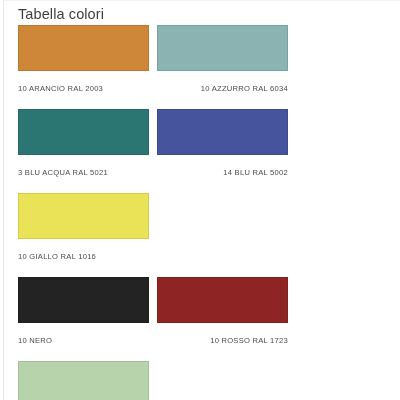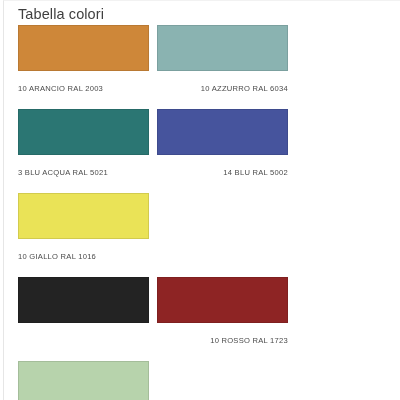--- a/index.html
+++ b/index.html
@@ -124,20 +124,21 @@
     <div class="row">
       <div class="cell">
         <span class="swatch" style="background-color:#eae357;"></span>
         <span class="swatch-label">10 GIALLO RAL 1016</span>
       </div>
     </div>
 
     <div class="row">
       <div class="cell">
         <span class="swatch" style="background-color:#232323;"></span>
+        <span class="swatch-label">10 NERO</span>
       </div>
       <div class="cell">
         <span class="swatch" style="background-color:#8e2424;"></span>
         <span class="swatch-label">10 ROSSO RAL 1723</span>
       </div>
     </div>
 
     <div class="row">
       <div class="cell">
         <span class="swatch" style="background-color:#b7d3ac;"></span>

